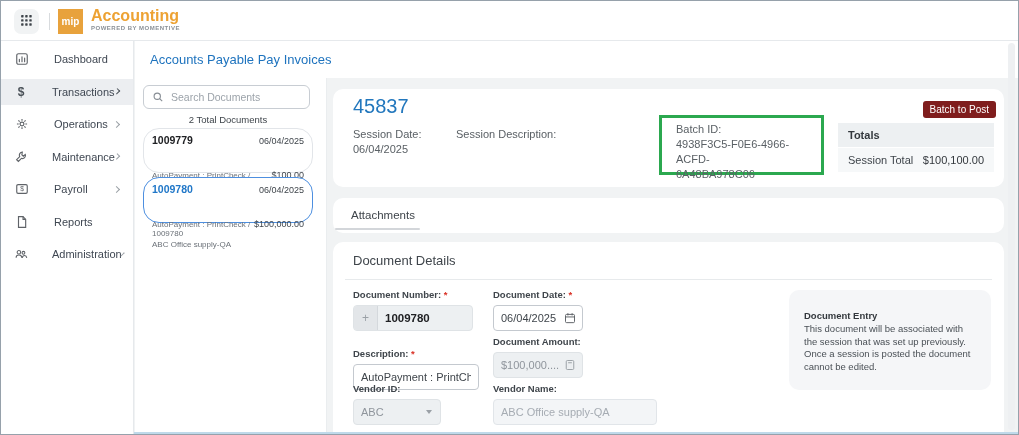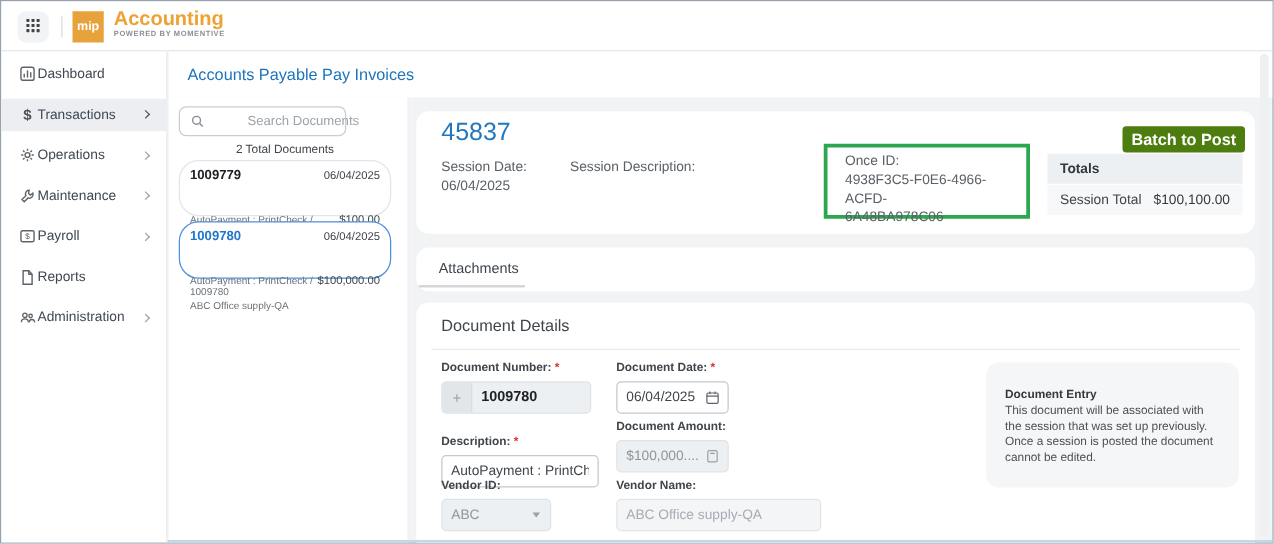--- a/index.html
+++ b/index.html
@@ -21,36 +21,36 @@
   .title-wrap { position:absolute; left:90px; top:6px; }
   .app-title { font-size:16px; font-weight:bold; color:#EDA233; line-height:18px; }
   .app-subtitle { font-size:6px; font-weight:bold; color:#8A9097; letter-spacing:0.5px; }
 
   
   .sidebar { position:absolute; left:0; top:40px; bottom:0; width:133px; background:#fff;
              border-right:1px solid #E6E9EC; padding-top:5px; z-index:10; }
   .side-item { height:26px; margin-bottom:6.5px; display:flex; align-items:center; cursor:pointer; }
   .side-item.active { background:#ECEEF1; }
   .sicon { width:16px; margin-left:13px; display:flex; align-items:center; justify-content:center; }
-  .slabel { margin-left:0; font-size:11px; color:#3F4752; }
+  .slabel { margin-left:24px; font-size:11px; color:#3F4752; }
   .chev { margin-left:auto; margin-right:14px; width:5px; height:5px;
           border-top:1.4px solid #9AA0A6; border-right:1.4px solid #9AA0A6; transform:rotate(45deg); }
   .side-item.active .chev { border-color:#4A5158; }
   .dollar-glyph { font-size:12px; font-weight:bold; color:#4A5158; line-height:12px; }
 
   
   .titlebar { position:absolute; left:134px; top:40px; right:0; height:37px; background:#fff; }
   .page-title { position:absolute; left:15px; top:0; height:37px; display:flex; align-items:center;
                 font-size:13px; color:#1E73BE; }
 
   
   .doclist { position:absolute; left:134px; top:77px; bottom:0; width:192px; background:#fff;
              border-right:1px solid #EAEDEF; }
-  .search { position:absolute; left:8px; top:7px; width:134px; height:24px; background:#fff;
-            border:1px solid #C8CDD3; border-radius:6px; display:flex; align-items:center;gap:27px; }
+  .search { position:absolute; left:8px; top:7px; width:167px; height:24px; background:#fff;
+            border:1px solid #C8CDD3; border-radius:6px; display:flex; align-items:center; }
   .search svg { margin-left:8px; flex:none; }
   .search input { border:none; outline:none; background:transparent; margin-left:7px; width:130px;
                   font-size:10.5px; color:#3F454B; font-family:"Liberation Sans",sans-serif; }
   .search input::placeholder { color:#9CA3AA; }
   .doc-total { position:absolute; left:0; top:36px; width:186px; text-align:center;
                font-size:9.5px; color:#3F454B; }
   .doc-card { position:absolute; left:8px; width:170px; background:#fff; border:1px solid #E2E5E9;
               border-radius:16px; padding:5px 8px 4px 8px; cursor:pointer; }
   .doc-card.c1 { top:50px; height:45px; }
   .doc-card.c2 { top:99px; height:46px; border:1.6px solid #4D8FE0; }
@@ -64,22 +64,22 @@
 
   
   .card { position:absolute; left:332px; width:671px; background:#fff; border-radius:10px; }
   .session-card { top:88px; height:98px; }
   .session-id { position:absolute; left:20px; top:6px; font-size:20px; color:#2277BD; }
   .lbl { font-size:11px; color:#5A6065; line-height:15px; }
   .sess-date { position:absolute; left:20px; top:38px; }
   .sess-desc { position:absolute; left:123px; top:38px; }
   .batch-box { position:absolute; left:326px; top:26px; width:165px; height:60px;
                border:3px solid #2BA84F; padding:4px 0 0 14px; }
-  .badge { position:absolute; right:8px; top:12px; background:#4d7c0f; color:#fff;
-           font-size:13px; font-weight:bold; padding:3px 7px; border-radius:3px; }
+  .badge { position:absolute; right:8px; top:12px; background:#7f1d1d; color:#fff;
+           font-size:10px; font-weight:normal; padding:3px 7px; border-radius:3px; }
   .totals { position:absolute; right:10px; top:34px; width:156px; }
   .t-head { height:24px; background:#EDF0F2; font-size:11px; font-weight:bold; color:#33383D;
             display:flex; align-items:center; padding:0 10px; }
   .t-row { height:24px; margin-top:1px; background:#F6F8F9; font-size:11px; color:#3F454B;
            display:flex; align-items:center; justify-content:space-between; padding:0 10px; }
   .t-row .tv { color:#33383D; }
 
   .tab-card { top:197px; height:35px; }
   .tab { position:absolute; left:18px; top:0; height:33px; display:flex; align-items:center;
          font-size:11.5px; color:#3F454B; cursor:pointer; }
@@ -267,21 +267,21 @@
   </div>
 
   <div class="card session-card">
     <div class="session-id">45837</div>
     <div class="sess-date">
       <div class="lbl">Session Date:</div>
       <div class="lbl">06/04/2025</div>
     </div>
     <div class="lbl sess-desc">Session Description:</div>
     <div class="batch-box">
-      <div class="lbl">Once ID:</div>
+      <div class="lbl">Batch ID:</div>
       <div class="lbl">4938F3C5-F0E6-4966-ACFD-</div>
       <div class="lbl">6A48BA978C06</div>
     </div>
     <div class="badge">Batch to Post</div>
     <div class="totals">
       <div class="t-head">Totals</div>
       <div class="t-row">
         <span>Session Total</span>
         <span class="tv">$100,100.00</span>
       </div>

